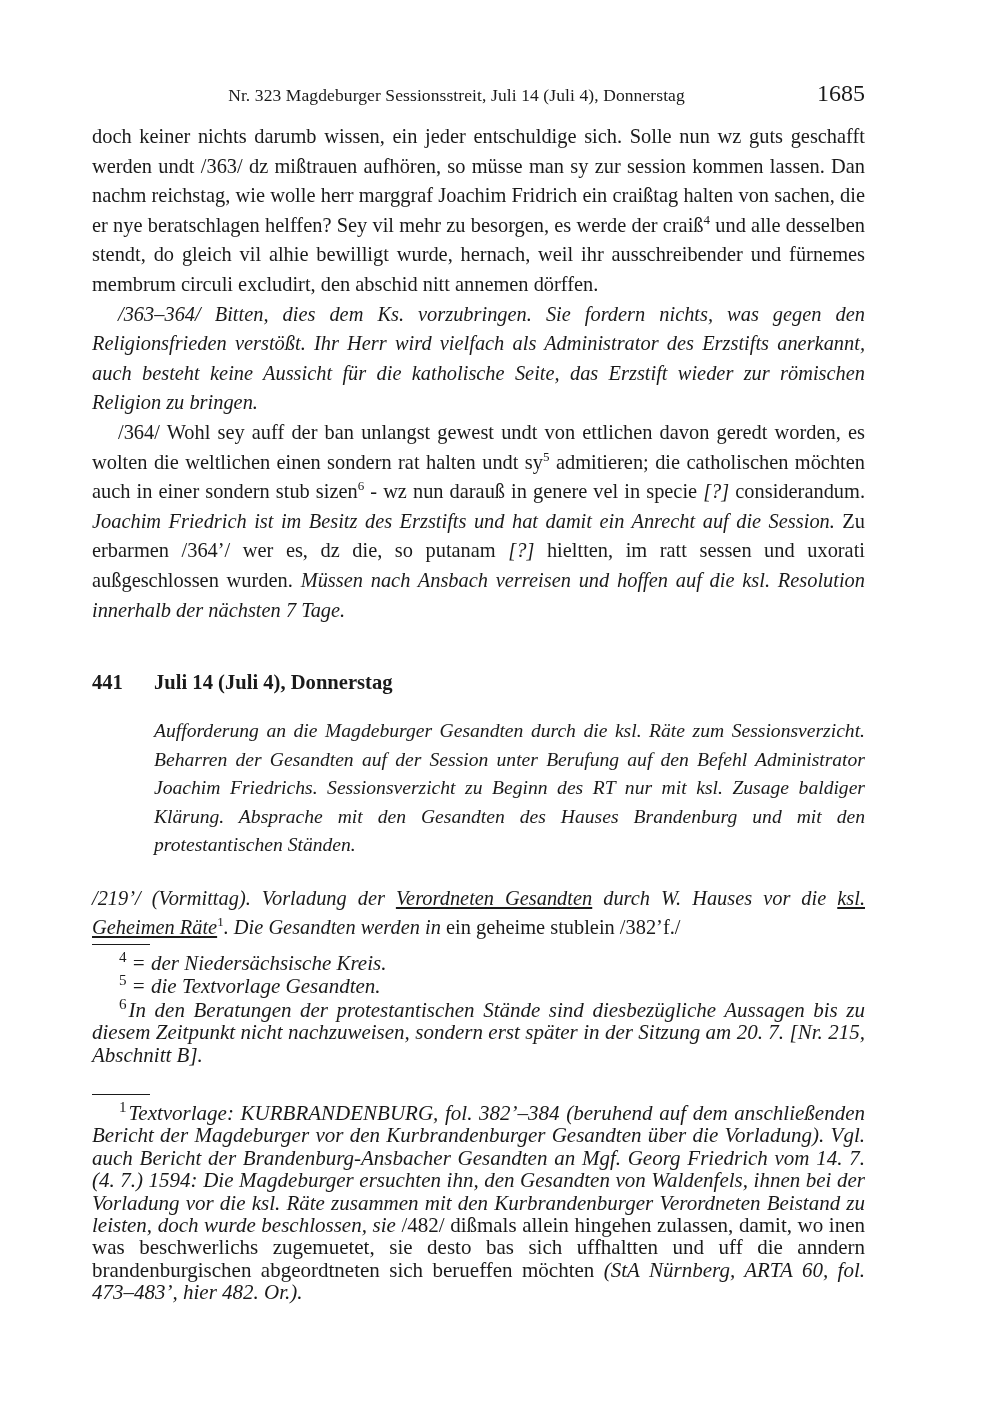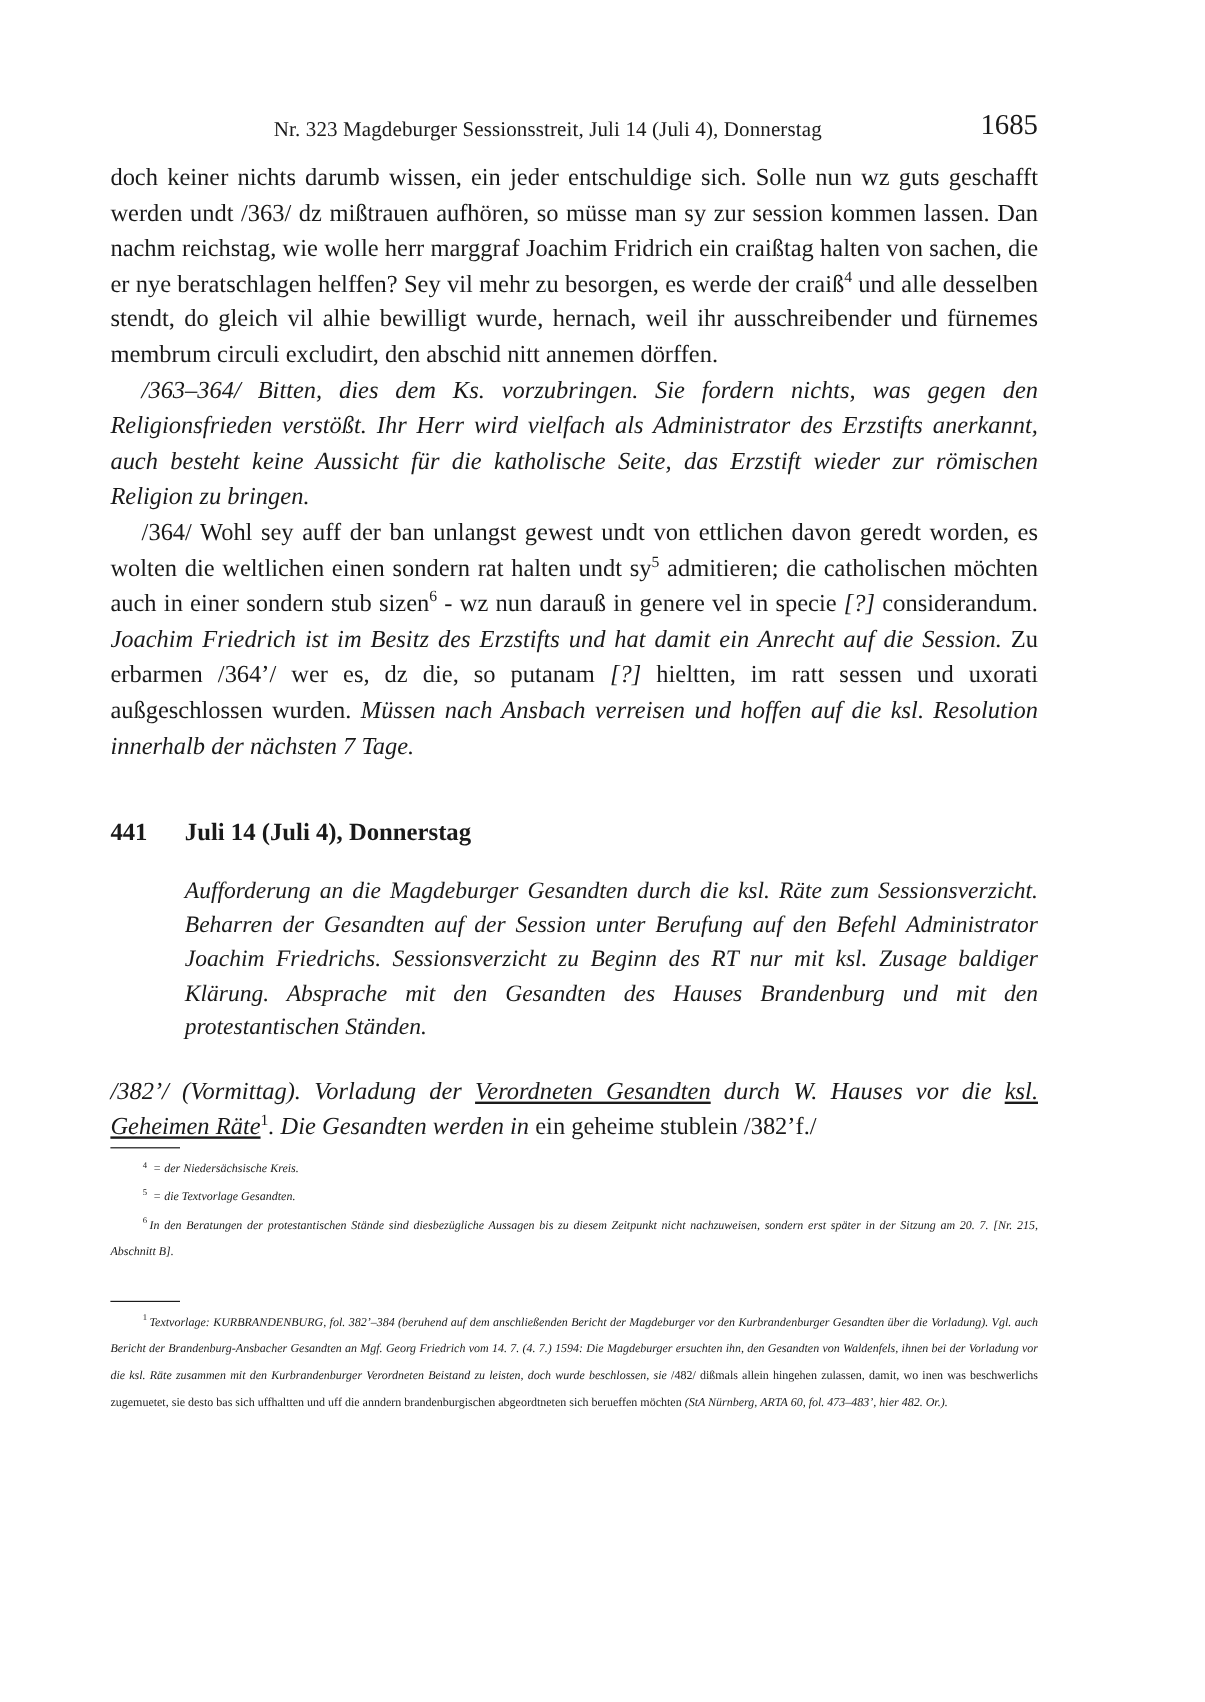--- a/index.html
+++ b/index.html
@@ -13,21 +13,21 @@
     font-family: "Liberation Serif", "DejaVu Serif", serif;
     color: #1a1a1a;
     -webkit-font-smoothing: antialiased;
     overflow: hidden;
     position: relative;
   }
 
   .page {
     position: absolute;
     left: 92px;
-    top: 12px;
+    top: 0;
     width: 773px;
     height: 1238px;
   }
 
   
   .runhead {
     position: relative;
     height: 34px;
     margin-top: 78px;
     font-size: 17.5px;
@@ -123,21 +123,21 @@
   .fn-rule {
     width: 58px;
     height: 0;
     border: 0;
     border-top: 1.3px solid #1a1a1a;
     margin: 0 0 7px 0;
   }
   .fn-group-2 { margin-top: 28px; }
   p.fn {
     margin: 0 0 1px 0;
-    font-size: 10px;
+    font-size: 21px;
     line-height: 22.4px;
     font-style: italic;
     text-align: justify;
   }
   p.fn .fn-mark {
     font-style: normal;
     font-size: 0.72em;
     vertical-align: super;
     line-height: 0;
     margin-left: 27px;
@@ -166,21 +166,21 @@
 
   </div>
 
   <div class="sec-heading">
     <span class="sec-num">441</span>
     <span class="sec-title">Juli 14 (Juli 4), Donnerstag</span>
   </div>
 
   <div class="regest">Aufforderung an die Magdeburger Gesandten durch die ksl. Räte zum Sessionsverzicht. Beharren der Gesandten auf der Session unter Berufung auf den Befehl Administrator Joachim Friedrichs. Sessionsverzicht zu Beginn des RT nur mit ksl. Zusage baldiger Klärung. Absprache mit den Gesandten des Hauses Brandenburg und mit den protestantischen Ständen.</div>
 
-  <p class="textstart"><span>/382’/ (Vormittag). Vorladung der </span><span class="uline">Verordneten Gesandten</span><span> durch W. Hauses vor die </span><span class="uline">ksl. Geheimen Räte</span><sup class="rom">1</sup><span>. Die Gesandten werden in </span><span class="rom">ein geheime stublein /382’f./</span></p>
+  <p class="textstart"><span>/219’/ (Vormittag). Vorladung der </span><span class="uline">Verordneten Gesandten</span><span> durch W. Hauses vor die </span><span class="uline">ksl. Geheimen Räte</span><sup class="rom">1</sup><span>. Die Gesandten werden in </span><span class="rom">ein geheime stublein /382’f./</span></p>
 
   <div class="footnotes">
 
     <hr class="fn-rule">
 
     <p class="fn"><span class="fn-mark">4</span><span>= der Niedersächsische Kreis.</span></p>
 
     <p class="fn"><span class="fn-mark">5</span><span>= die Textvorlage Gesandten.</span></p>
 
     <p class="fn block"><span class="fn-mark tight">6</span><span>In den Beratungen der protestantischen Stände sind diesbezügliche Aussagen bis zu diesem Zeitpunkt nicht nachzuweisen, sondern erst später in der Sitzung am 20. 7. [Nr. 215, Abschnitt B].</span></p>

